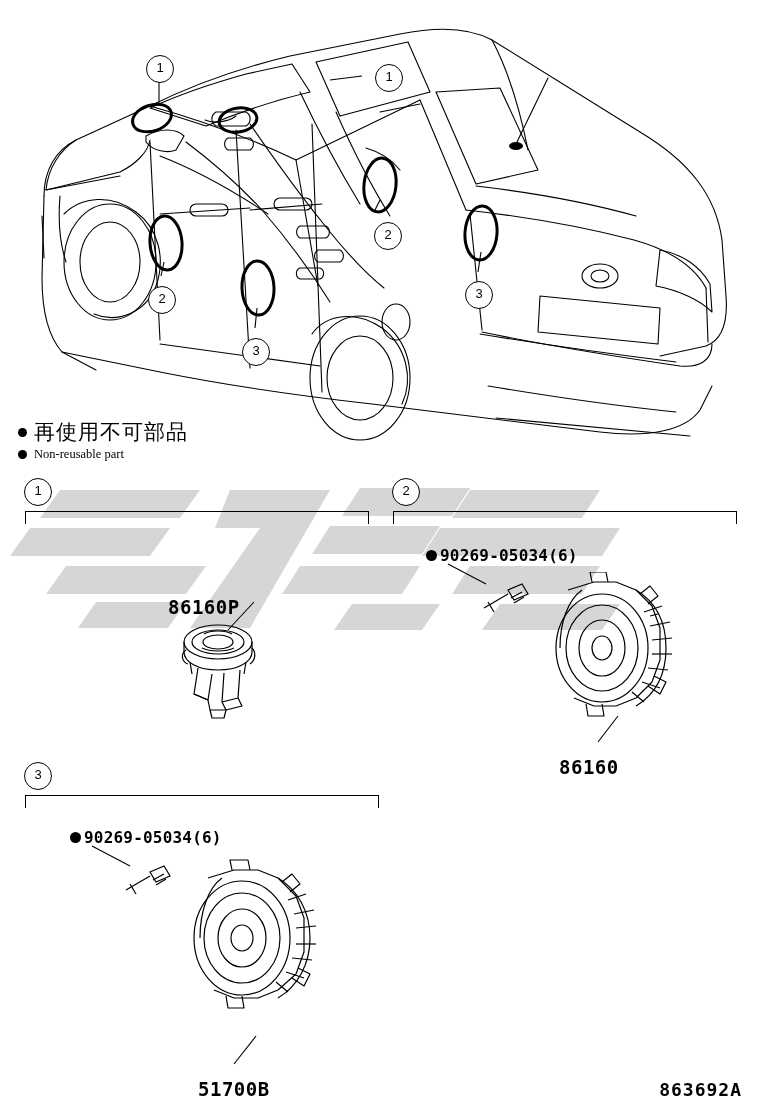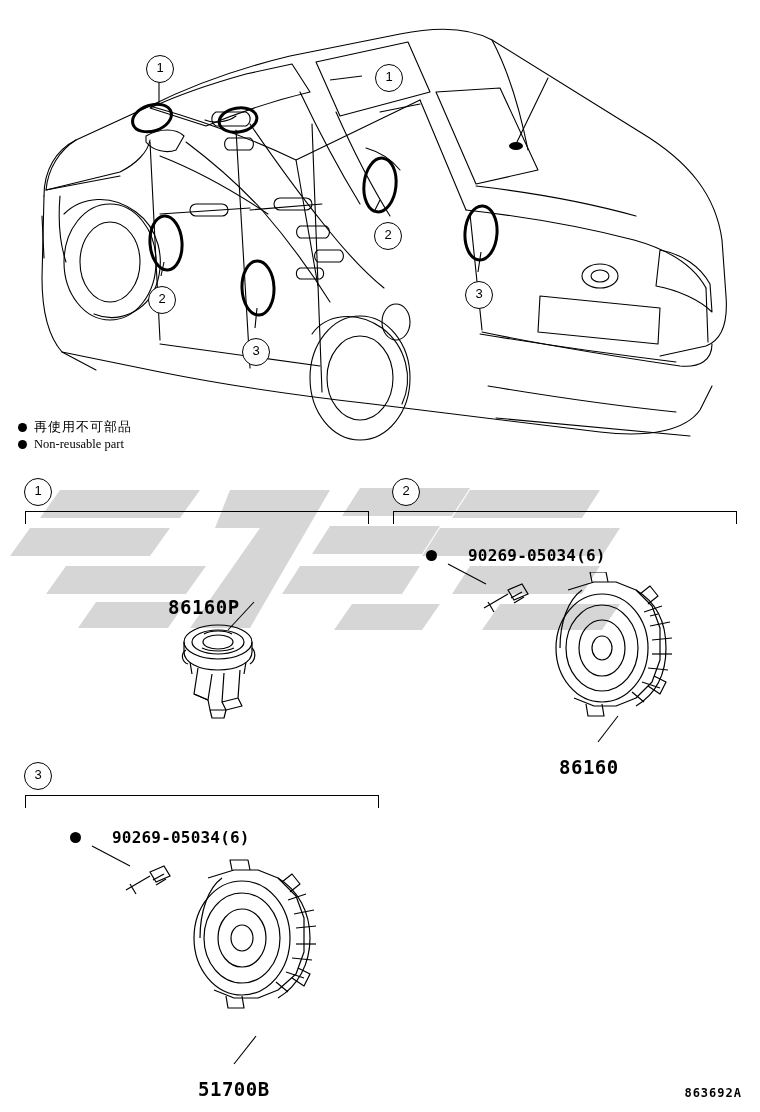--- a/index.html
+++ b/index.html
@@ -39,21 +39,21 @@
 
   
   .legend{
     position:absolute;left:18px;top:418px;z-index:5;
   }
   .legend .row{display:flex;align-items:center;margin-bottom:1px;}
   .legend .dot{
     width:9px;height:9px;border-radius:50%;background:#000;
     display:inline-block;margin-right:7px;flex:none;
   }
-  .legend .jp{font-size:13px;letter-spacing:1px;font-family:"DejaVu Sans",sans-serif;}
+  .legend .jp{font-size:21px;letter-spacing:1px;font-family:"DejaVu Sans",sans-serif;}
   .legend .en{font-size:12.5px;font-family:Liberation Serif, serif;}
 
   
   .section{position:absolute;z-index:5;}
   .sec-index{
     position:absolute;width:26px;height:26px;border-radius:50%;
     border:1.4px solid #000;background:#fff;
     font-size:13px;line-height:24px;text-align:center;left:0;top:0;
   }
   .sec-rule{
@@ -65,34 +65,34 @@
     position:absolute;
     font-family:"DejaVu Sans Mono", monospace;
     font-size:19px;font-weight:bold;letter-spacing:.5px;
     white-space:nowrap;
     margin-top:16px;
   }
   .bolt-label{
     position:absolute;
     font-family:"DejaVu Sans Mono", monospace;
     font-size:16px;font-weight:bold;letter-spacing:.2px;
-    white-space:nowrap;display:flex;align-items:center;gap:28px;
+    white-space:nowrap;display:flex;align-items:center;
   }
   .bolt-label .dot{
     width:11px;height:11px;border-radius:50%;background:#000;
     display:inline-block;margin-right:3px;flex:none;
   }
 
   .fig{position:absolute;}
   .fig svg{display:block;}
 
   .docid{
     position:absolute;right:18px;bottom:12px;
     font-family:"DejaVu Sans Mono", monospace;
-    font-size:12px;font-weight:bold;letter-spacing:1px;
+    font-size:18px;font-weight:bold;letter-spacing:1px;
     z-index:5;
   }
 
   .leader{position:absolute;z-index:4;}
   .leader svg{display:block;}
 </style>
 </head>
 <body>
 
 <div class="sheet">

